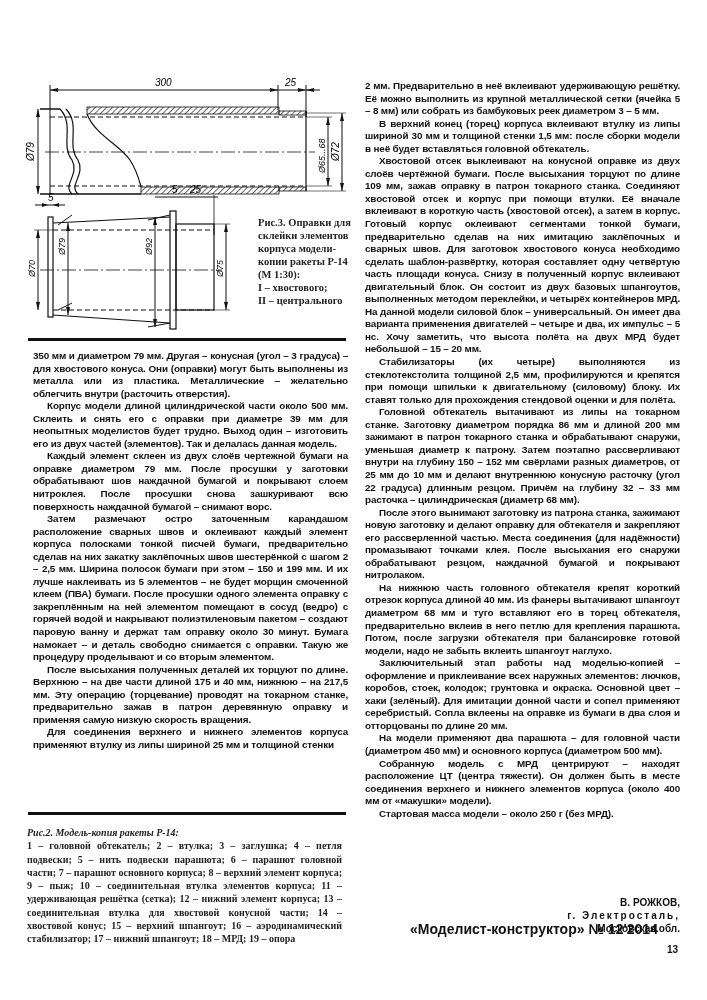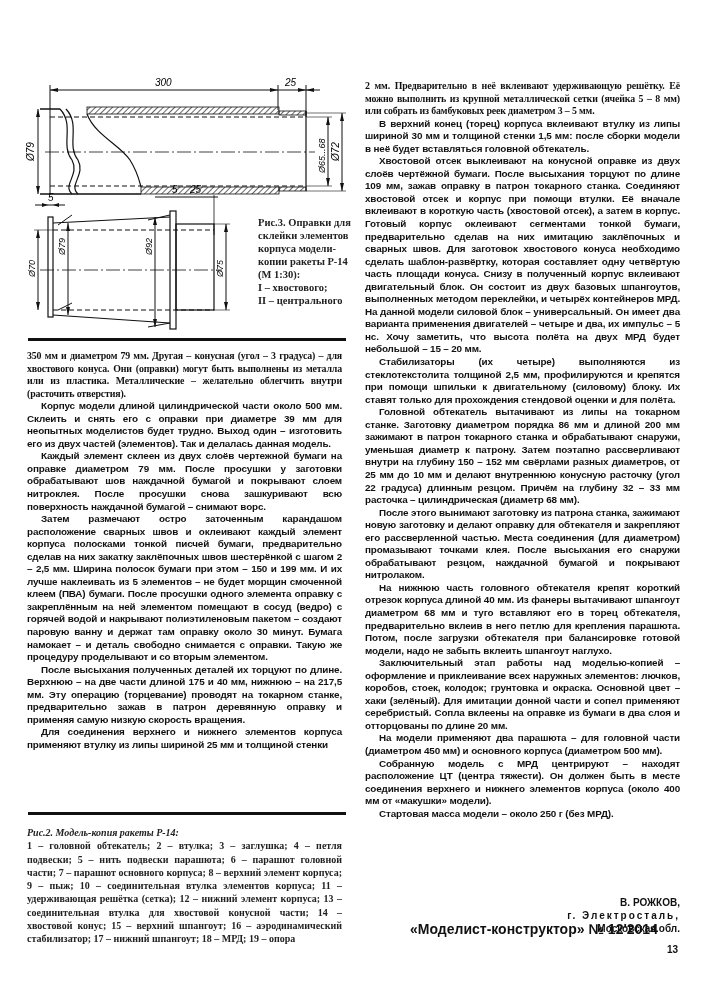--- a/index.html
+++ b/index.html
@@ -1,23 +1,23 @@
 <!DOCTYPE html>
 <html><head>
 <meta charset="utf-8">
 <style>
   html, body { margin: 0; padding: 0; background: #ffffff; }
   body { width: 707px; height: 1000px; position: relative; overflow: hidden;
          font-family: "Liberation Sans", sans-serif; color: #111; }
   .col { position: absolute; }
-  .col-left { left: 27px; top: 350px; width: 315px; }
+  .col-left { left: 33px; top: 350px; width: 315px; }
   .col-right { left: 365px; top: 80px; width: 315px; }
   .para { font-size: 9.9px; line-height: 12.55px; text-align: justify; margin: 0; font-weight: bold; letter-spacing: -0.15px; }
   .para.indent { text-indent: 14px; }
-  .para.noind { text-indent: 0; font-family: Liberation Serif, serif; }
+  .para.noind { text-indent: 0; }
   .drawing { position: absolute; left: 0; top: 55px; width: 360px; height: 290px; }
   .fig3-caption { position: absolute; left: 258px; top: 216px; width: 100px; font-family: "Liberation Serif", serif;
                   font-weight: bold; font-size: 10.5px; line-height: 13px; color: #222; }
   .rule { position: absolute; height: 3px; background: #111; }
   .fig2 { position: absolute; left: 27px; top: 826px; width: 315px; font-family: "Liberation Serif", serif;
           font-weight: bold; font-size: 10px; line-height: 13.3px; text-align: justify; color: #222; }
   .fig2 .title { display: block; font-style: italic; }
   .author { position: absolute; right: 27px; top: 896px; text-align: right; font-size: 10px; line-height: 13px; font-weight: bold; }
   .author .city { letter-spacing: 2px; }
   .footer { position: absolute; left: 410px; top: 921px; font-size: 14px; font-weight: bold; }
@@ -161,21 +161,21 @@
   <span class="title">Рис.2. Модель-копия ракеты Р-14:</span>
   <span>1 – головной обтекатель; 2 – втулка; 3 – заглушка; 4 – петля подвески; 5 – нить подвески парашюта; 6 – парашют головной части; 7 – парашют основного корпуса; 8 – верхний элемент корпуса; 9 – пыж; 10 – соединительная втулка элементов корпуса; 11 – удерживающая решётка (сетка); 12 – нижний элемент корпуса; 13 – соединительная втулка для хвостовой конусной части; 14 – хвостовой конус; 15 – верхний шпангоут; 16 – аэродинамический стабилизатор; 17 – нижний шпангоут; 18 – МРД; 19 – опора</span>
 </div>
 
 <div class="col col-right" style="top:80px;">
   <p class="para noind">2 мм. Предварительно в неё вклеивают удерживающую решётку. Её можно выполнить из крупной металлической сетки (ячейка 5 – 8 мм) или собрать из бамбуковых реек диаметром 3 – 5 мм.</p>
   <p class="para indent">В верхний конец (торец) корпуса вклеивают втулку из липы шириной 30 мм и толщиной стенки 1,5 мм: после сборки модели в неё будет вставляться головной обтекатель.</p>
   <p class="para indent">Хвостовой отсек выклеивают на конусной оправке из двух слоёв чертёжной бумаги. После высыхания торцуют по длине 109 мм, зажав оправку в патрон токарного станка. Соединяют хвостовой отсек и корпус при помощи втулки. Её вначале вклеивают в короткую часть (хвостовой отсек), а затем в корпус. Готовый корпус оклеивают сегментами тонкой бумаги, предварительно сделав на них имитацию заклёпочных и сварных швов. Для заготовок хвостового конуса необходимо сделать шаблон-развёртку, которая составляет одну четвёртую часть площади конуса. Снизу в полученный корпус вклеивают двигательный блок. Он состоит из двух базовых шпангоутов, выполненных методом переклейки, и четырёх контейнеров МРД. На данной модели силовой блок – универсальный. Он имеет два варианта применения двигателей – четыре и два, их импульс – 5 нс. Хочу заметить, что высота полёта на двух МРД будет небольшой – 15 – 20 мм.</p>
   <p class="para indent">Стабилизаторы (их четыре) выполняются из стеклотекстолита толщиной 2,5 мм, профилируются и крепятся при помощи шпильки к двигательному (силовому) блоку. Их ставят только для прохождения стендовой оценки и для полёта.</p>
   <p class="para indent">Головной обтекатель вытачивают из липы на токарном станке. Заготовку диаметром порядка 86 мм и длиной 200 мм зажимают в патрон токарного станка и обрабатывают снаружи, уменьшая диаметр к патрону. Затем поэтапно рассверливают внутри на глубину 150 – 152 мм свёрлами разных диаметров, от 25 мм до 10 мм и делают внутреннюю конусную расточку (угол 22 градуса) длинным резцом. Причём на глубину 32 – 33 мм расточка – цилиндрическая (диаметр 68 мм).</p>
-  <p class="para indent">После этого вынимают заготовку из патрона станка, зажимают новую заготовку и делают оправку для обтекателя и закрепляют его рассверленной частью. Места соединения (для диаметром) промазывают точками клея. После высыхания его снаружи обрабатывают резцом, наждачной бумагой и покрывают нитролаком.</p>
+  <p class="para indent">После этого вынимают заготовку из патрона станка, зажимают новую заготовку и делают оправку для обтекателя и закрепляют его рассверленной частью. Места соединения (для надёжности) промазывают точками клея. После высыхания его снаружи обрабатывают резцом, наждачной бумагой и покрывают нитролаком.</p>
   <p class="para indent">На нижнюю часть головного обтекателя крепят короткий отрезок корпуса длиной 40 мм. Из фанеры вытачивают шпангоут диаметром 68 мм и туго вставляют его в торец обтекателя, предварительно вклеив в него петлю для крепления парашюта. Потом, после загрузки обтекателя при балансировке готовой модели, надо не забыть вклеить шпангоут наглухо.</p>
   <p class="para indent">Заключительный этап работы над моделью-копией – оформление и приклеивание всех наружных элементов: лючков, коробов, стоек, колодок; грунтовка и окраска. Основной цвет – хаки (зелёный). Для имитации донной части и сопел применяют серебристый. Сопла вклеены на оправке из бумаги в два слоя и отторцованы по длине 20 мм.</p>
   <p class="para indent">На модели применяют два парашюта – для головной части (диаметром 450 мм) и основного корпуса (диаметром 500 мм).</p>
   <p class="para indent">Собранную модель с МРД центрируют – находят расположение ЦТ (центра тяжести). Он должен быть в месте соединения верхнего и нижнего элементов корпуса (около 400 мм от «макушки» модели).</p>
   <p class="para indent">Стартовая масса модели – около 250 г (без МРД).</p>
 </div>
 
 <div class="author">
   <div>В. РОЖКОВ,</div>
   <div class="city">г. Электросталь,</div>

